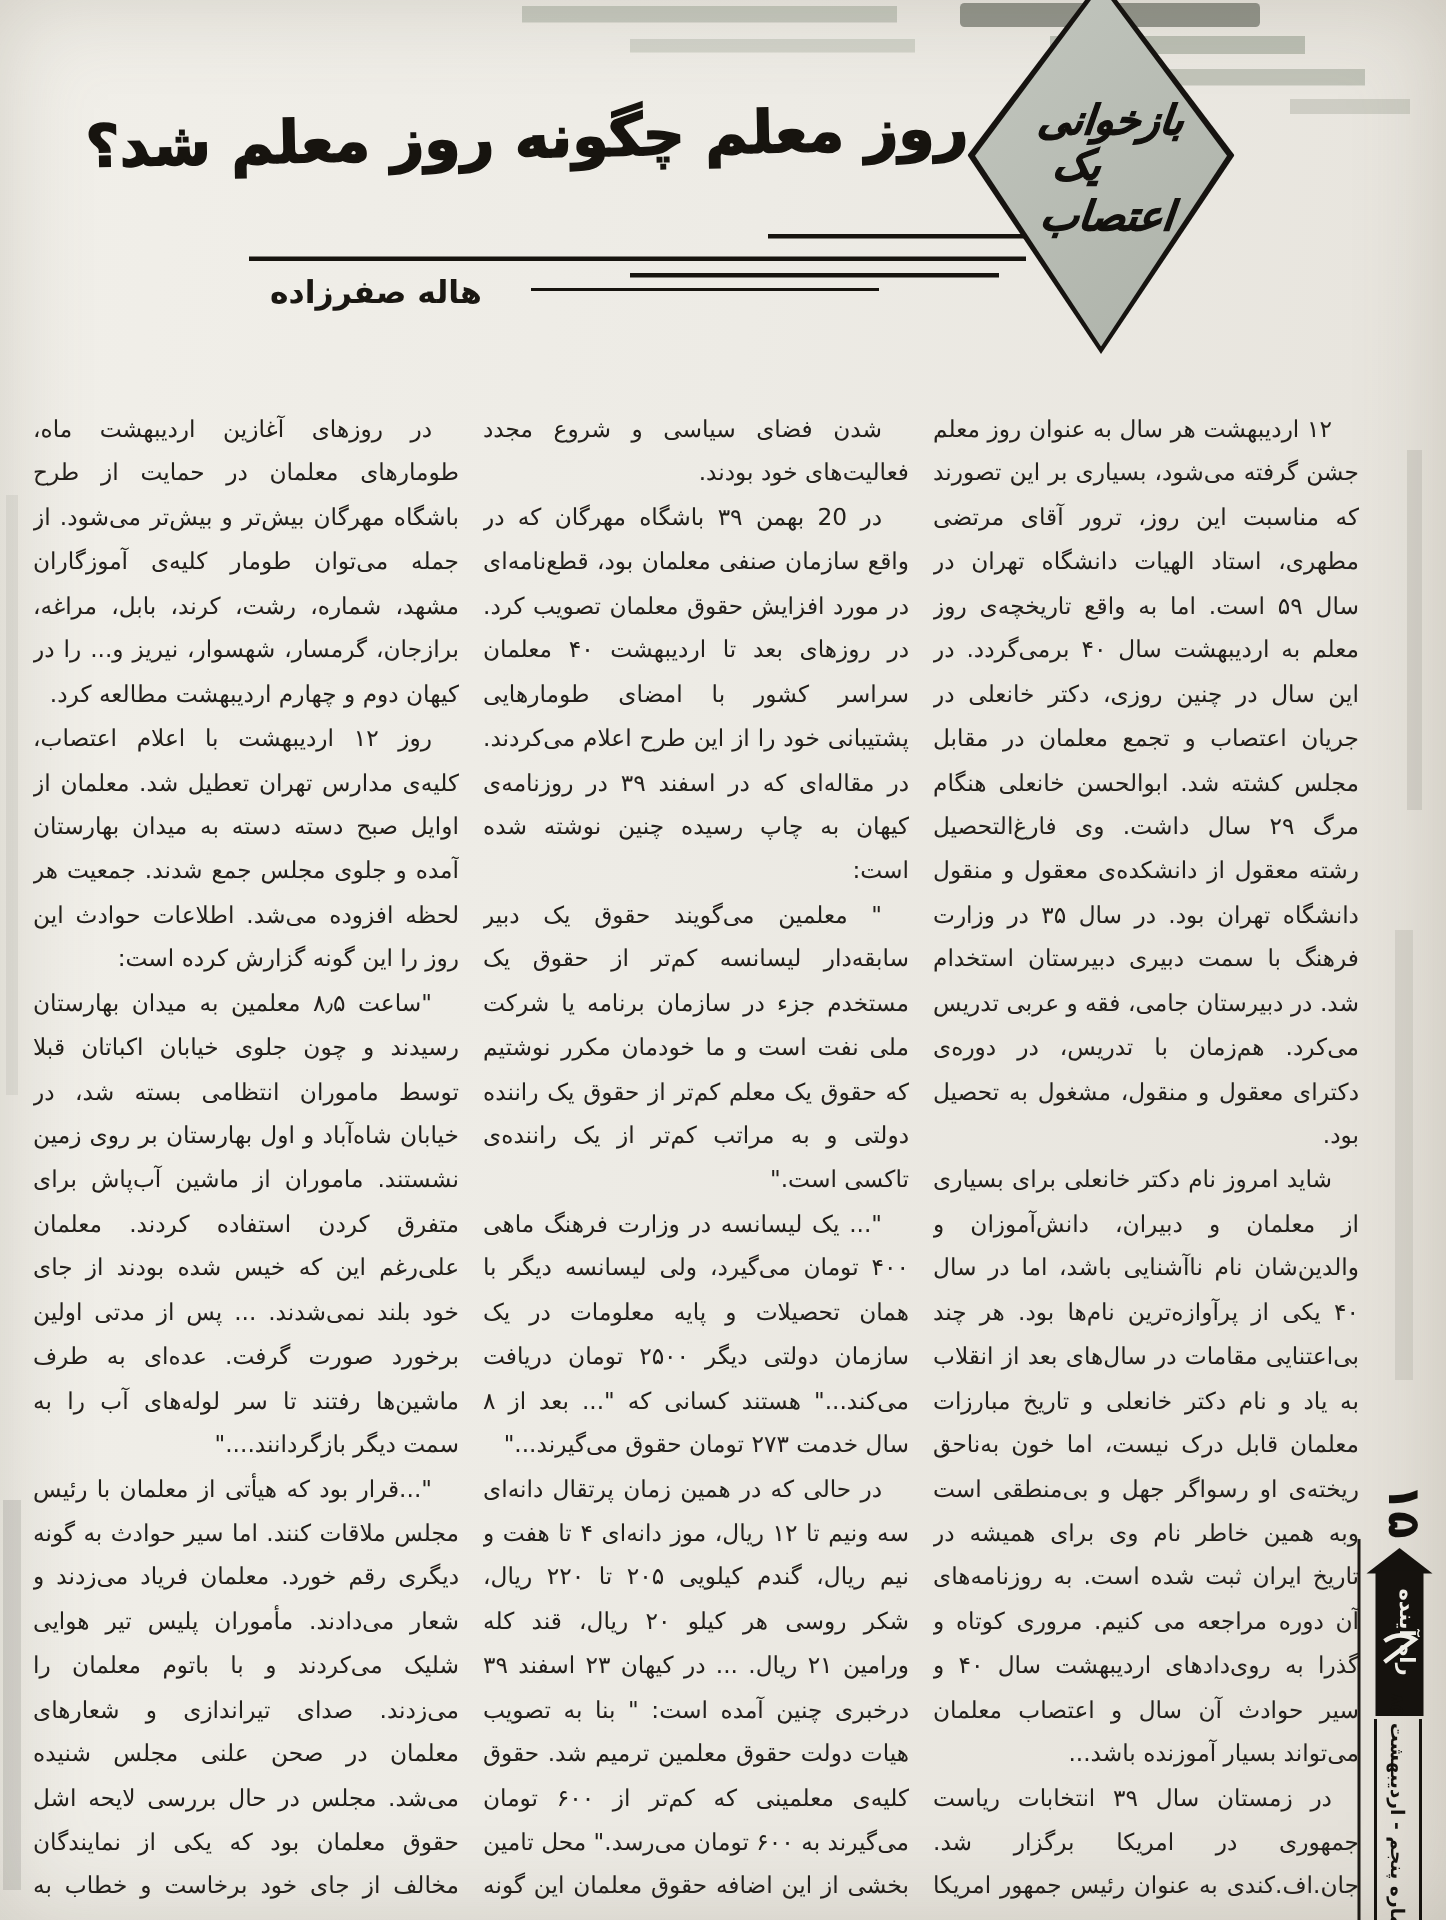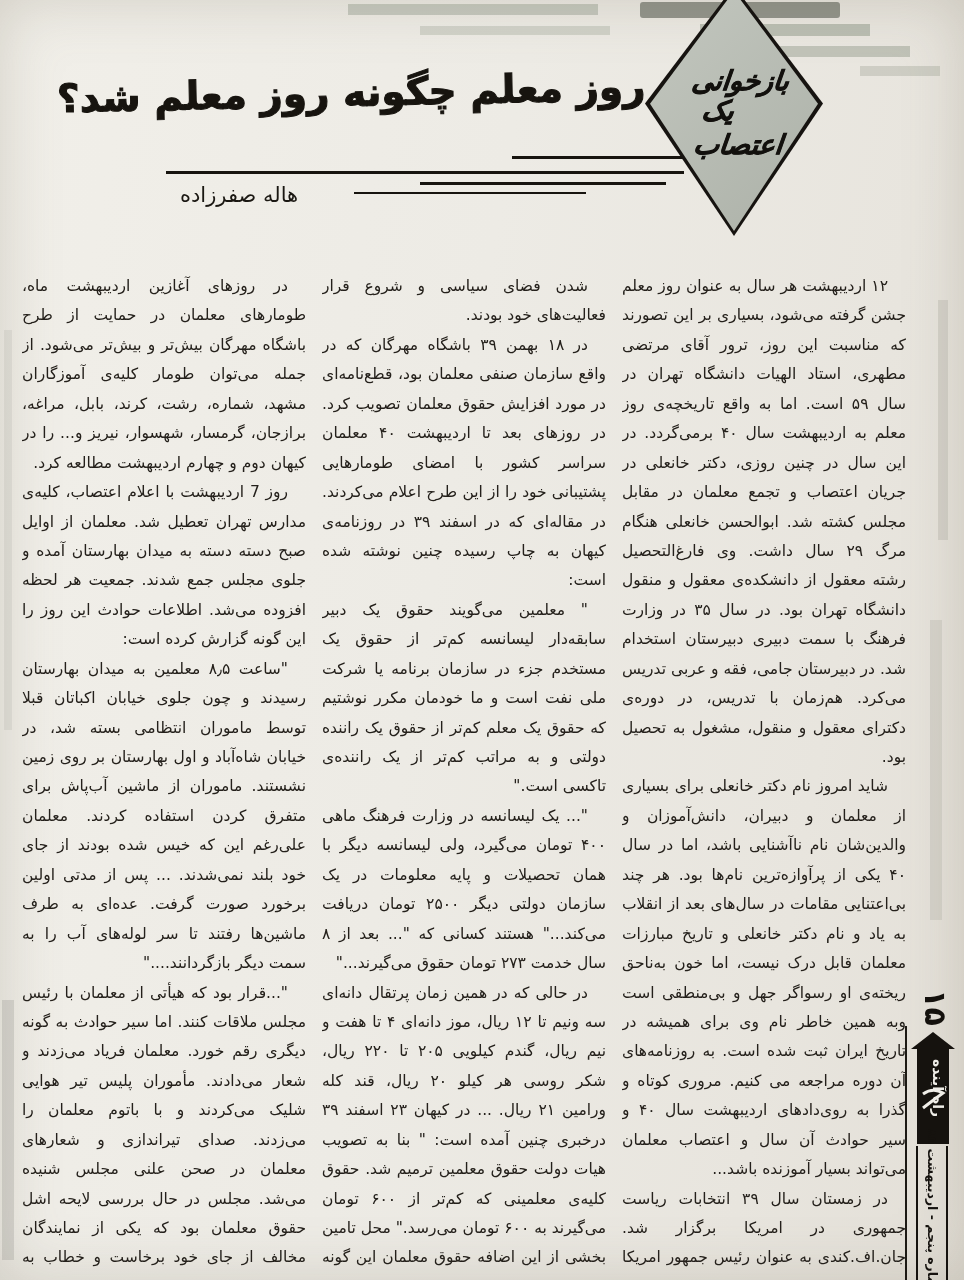--- a/index.html
+++ b/index.html
@@ -21,21 +21,21 @@
   .badge-line.l2{transform:skewX(-6deg) translateX(-16px);}
   .badge-line.l3{transform:skewX(-6deg) translate(4px,4px);}
   .page-title{position:absolute;top:70px;right:318px;margin:0;white-space:nowrap;
     font-size:39px;font-weight:bold;color:#17140f;-webkit-text-stroke:1.1px #17140f;
     letter-spacing:-1px;transform:rotate(-1.2deg);z-index:2;}
   .rule{position:absolute;background:#17140f;z-index:1;}
   .rule.r1{left:512px;top:156px;width:172px;height:3px;}
   .rule.r2{left:166px;top:171px;width:518px;height:3px;}
   .rule.r3{left:420px;top:182px;width:246px;height:3px;}
   .rule.r4{left:354px;top:192px;width:232px;height:2px;}
-  .author{position:absolute;top:183px;left:180px;font-size:21px;font-weight:normal;color:#1a1712;}
+  .author{position:absolute;top:183px;left:180px;font-size:21px;font-weight:bold;color:#1a1712;}
   
   .columns{position:absolute;top:272px;left:22px;width:884px;height:1000px;display:flex;
     gap:16px;direction:rtl;overflow:hidden;}
   .col{flex:1 1 0;text-align:justify;font-size:15.5px;line-height:1.9;color:#24201b;overflow:hidden;}
   .col .para{margin:0;text-indent:18px;}
   
   .strip-rule{position:absolute;right:57px;top:1026px;width:2px;height:254px;background:#1c1914;}
   .page-number{position:absolute;right:10px;top:990px;font-size:30px;font-weight:bold;
     color:#14110d;transform:rotate(90deg);}
   .logo{position:absolute;right:8px;top:1032px;}
@@ -87,29 +87,29 @@
   <div class="rule r4"></div>
   <div class="author">هاله صفرزاده</div>
 
   <main class="columns">
     <section class="col">
         <p class="para">۱۲ اردیبهشت هر سال به عنوان روز معلم جشن گرفته می‌شود، بسیاری بر این تصورند که مناسبت این روز، ترور آقای مرتضی مطهری، استاد الهیات دانشگاه تهران در سال ۵۹ است. اما به واقع تاریخچه‌ی روز معلم به اردیبهشت سال ۴۰ برمی‌گردد. در این سال در چنین روزی، دکتر خانعلی در جریان اعتصاب و تجمع معلمان در مقابل مجلس کشته شد. ابوالحسن خانعلی هنگام مرگ ۲۹ سال داشت. وی فارغ‌التحصیل رشته معقول از دانشکده‌ی معقول و منقول دانشگاه تهران بود. در سال ۳۵ در وزارت فرهنگ با سمت دبیری دبیرستان استخدام شد. در دبیرستان جامی، فقه و عربی تدریس می‌کرد. هم‌زمان با تدریس، در دوره‌ی دکترای معقول و منقول، مشغول به تحصیل بود.</p>
         <p class="para">شاید امروز نام دکتر خانعلی برای بسیاری از معلمان و دبیران، دانش‌آموزان و والدین‌شان نام ناآشنایی باشد، اما در سال ۴۰ یکی از پرآوازه‌ترین نام‌ها بود. هر چند بی‌اعتنایی مقامات در سال‌های بعد از انقلاب به یاد و نام دکتر خانعلی و تاریخ مبارزات معلمان قابل درک نیست، اما خون به‌ناحق ریخته‌ی او رسواگر جهل و بی‌منطقی است وبه همین خاطر نام وی برای همیشه در تاریخ ایران ثبت شده است. به روزنامه‌های آن دوره مراجعه می کنیم. مروری کوتاه و گذرا به روی‌دادهای اردیبهشت سال ۴۰ و سیر حوادث آن سال و اعتصاب معلمان می‌تواند بسیار آموزنده باشد...</p>
         <p class="para">در زمستان سال ۳۹ انتخابات ریاست جمهوری در امریکا برگزار شد. جان.اف.کندی به عنوان رئیس جمهور امریکا از حزب دموکرات پیروز شد. کندی اصلاحات سیاسی و اقتصادی در کشورهای جهان سوم را تجویز می‌کرد و معتقد بود که این اصلاحات مانع پیش‌روی کمونیست‌ها خواهد شد. نیروهای سیاسی مخالف شاه به خصوص احزاب جبهه ملی در انتظار باز</p>
       </section>
     <section class="col">
-        <p class="para">شدن فضای سیاسی و شروع قرار فعالیت‌های خود بودند.</p>
-        <p class="para">در ۱۸ بهمن ۳۹ باشگاه مهرگان که در واقع سازمان صنفی معلمان بود، قطع‌نامه‌ای در مورد افزایش حقوق معلمان تصویب کرد. در روزهای بعد تا اردیبهشت ۴۰ معلمان سراسر کشور با امضای طومارهایی پشتیبانی خود را از این طرح اعلام می‌کردند. در مقاله‌ای که در اسفند ۳۹ در روزنامه‌ی کیهان به چاپ رسیده چنین نوشته شده است:</p>
+        <p class="para">شدن فضای سیاسی و شروع مجدد فعالیت‌های خود بودند.</p>
+        <p class="para">در 20 بهمن ۳۹ باشگاه مهرگان که در واقع سازمان صنفی معلمان بود، قطع‌نامه‌ای در مورد افزایش حقوق معلمان تصویب کرد. در روزهای بعد تا اردیبهشت ۴۰ معلمان سراسر کشور با امضای طومارهایی پشتیبانی خود را از این طرح اعلام می‌کردند. در مقاله‌ای که در اسفند ۳۹ در روزنامه‌ی کیهان به چاپ رسیده چنین نوشته شده است:</p>
         <p class="para">" معلمین می‌گویند حقوق یک دبیر سابقه‌دار لیسانسه کم‌تر از حقوق یک مستخدم جزء در سازمان برنامه یا شرکت ملی نفت است و ما خودمان مکرر نوشتیم که حقوق یک معلم کم‌تر از حقوق یک راننده دولتی و به مراتب کم‌تر از یک راننده‌ی تاکسی است."</p>
         <p class="para">"... یک لیسانسه در وزارت فرهنگ ماهی ۴۰۰ تومان می‌گیرد، ولی لیسانسه دیگر با همان تحصیلات و پایه معلومات در یک سازمان دولتی دیگر ۲۵۰۰ تومان دریافت می‌کند..." هستند کسانی که "... بعد از ۸ سال خدمت ۲۷۳ تومان حقوق می‌گیرند..."</p>
         <p class="para">در حالی که در همین زمان پرتقال دانه‌ای سه ونیم تا ۱۲ ریال، موز دانه‌ای ۴ تا هفت و نیم ریال، گندم کیلویی ۲۰۵ تا ۲۲۰ ریال، شکر روسی هر کیلو ۲۰ ریال، قند کله ورامین ۲۱ ریال. ... در کیهان ۲۳ اسفند ۳۹ درخبری چنین آمده است: " بنا به تصویب هیات دولت حقوق معلمین ترمیم شد. حقوق کلیه‌ی معلمینی که کم‌تر از ۶۰۰ تومان می‌گیرند به ۶۰۰ تومان می‌رسد." محل تامین بخشی از این اضافه حقوق معلمان این گونه انتخاب شد:</p>
       </section>
     <section class="col">
         <p class="para">در روزهای آغازین اردیبهشت ماه، طومارهای معلمان در حمایت از طرح باشگاه مهرگان بیش‌تر و بیش‌تر می‌شود. از جمله می‌توان طومار کلیه‌ی آموزگاران مشهد، شماره، رشت، کرند، بابل، مراغه، برازجان، گرمسار، شهسوار، نیریز و... را در کیهان دوم و چهارم اردیبهشت مطالعه کرد.</p>
-        <p class="para">روز 7 اردیبهشت با اعلام اعتصاب، کلیه‌ی مدارس تهران تعطیل شد. معلمان از اوایل صبح دسته دسته به میدان بهارستان آمده و جلوی مجلس جمع شدند. جمعیت هر لحظه افزوده می‌شد. اطلاعات حوادث این روز را این گونه گزارش کرده است:</p>
+        <p class="para">روز ۱۲ اردیبهشت با اعلام اعتصاب، کلیه‌ی مدارس تهران تعطیل شد. معلمان از اوایل صبح دسته دسته به میدان بهارستان آمده و جلوی مجلس جمع شدند. جمعیت هر لحظه افزوده می‌شد. اطلاعات حوادث این روز را این گونه گزارش کرده است:</p>
         <p class="para">"ساعت ۸٫۵ معلمین به میدان بهارستان رسیدند و چون جلوی خیابان اکباتان قبلا توسط ماموران انتظامی بسته شد، در خیابان شاه‌آباد و اول بهارستان بر روی زمین نشستند. ماموران از ماشین آب‌پاش برای متفرق کردن استفاده کردند. معلمان علی‌رغم این که خیس شده بودند از جای خود بلند نمی‌شدند. ... پس از مدتی اولین برخورد صورت گرفت. عده‌ای به طرف ماشین‌ها رفتند تا سر لوله‌های آب را به سمت دیگر بازگردانند...."</p>
         <p class="para">"...قرار بود که هیأتی از معلمان با رئیس مجلس ملاقات کنند. اما سیر حوادث به گونه دیگری رقم خورد. معلمان فریاد می‌زدند و شعار می‌دادند. مأموران پلیس تیر هوایی شلیک می‌کردند و با باتوم معلمان را می‌زدند. صدای تیراندازی و شعارهای معلمان در صحن علنی مجلس شنیده می‌شد. مجلس در حال بررسی لایحه اشل حقوق معلمان بود که یکی از نمایندگان مخالف از جای خود برخاست و خطاب به رئیس مجلس گفت: در بیرون معلمان را می‌کشند و ما اینجا لایحه حقوق معلمان را بررسی می‌کنیم. جلسه متشنج شد..."</p>
       </section>
   </main>
 
   <div class="strip-rule"></div>
   <div class="page-number">۱۵</div>
   <div class="logo">
     <svg width="46" height="112" viewBox="0 0 46 112">
       <polygon points="23,0 45,17 1,17" fill="#15120e"></polygon>

